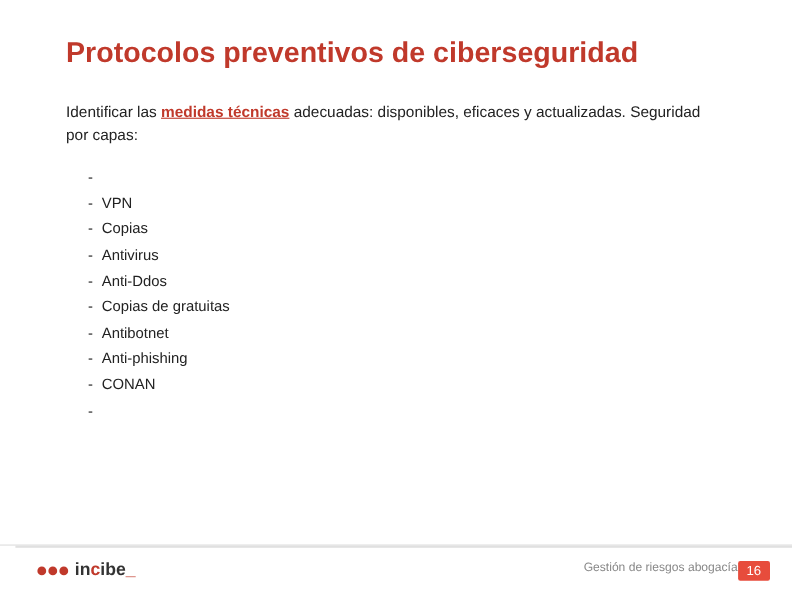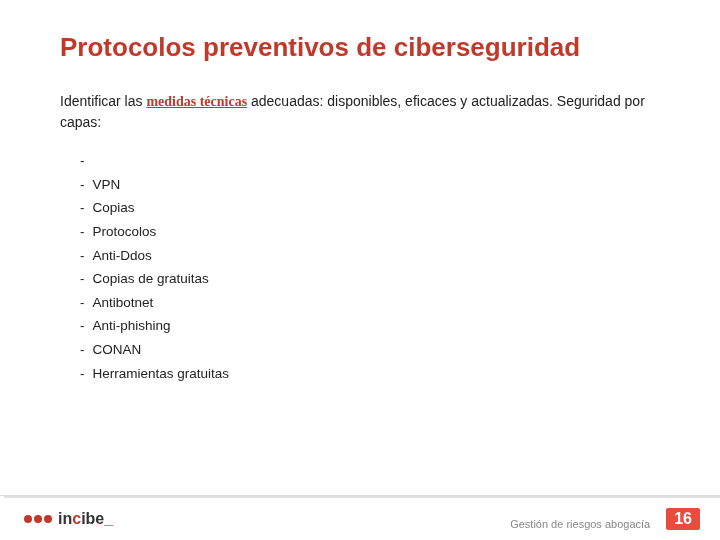--- a/index.html
+++ b/index.html
@@ -38,21 +38,20 @@
       font-size: 14px;
       color: #222;
       line-height: 1.5;
       margin-bottom: 16px;
     }
 
     .intro-text .highlight {
       color: #c0392b;
       font-weight: bold;
       text-decoration: underline;
-      font-family: Liberation Serif, serif;
     }
 
     .list-section {
       padding-left: 20px;
     }
 
     .list-item {
       font-size: 13.5px;
       color: #222;
       line-height: 1.75;
@@ -60,21 +59,21 @@
       gap: 8px;
     }
 
     .list-item .dash {
       flex-shrink: 0;
     }
 
     .bottom-bar {
       position: absolute;
       bottom: 0;
-      left: 4px;
+      left: 14px;
       right: 0;
       height: 44px;
       border-top: 2px solid #e0e0e0;
       display: flex;
       align-items: center;
       justify-content: space-between;
       padding: 0 20px 0 20px;
     }
 
     .logo-area {
@@ -91,33 +90,32 @@
 
     .logo-dot {
       width: 8px;
       height: 8px;
       border-radius: 50%;
       background: #c0392b;
     }
 
     .footer-right {
       display: flex;
-      align-items: flex-end;
-      gap: 16px;
+      align-items: flex-start;
     }
 
     .footer-caption {
       font-size: 11px;
       color: #888;
     }
 
     .page-number {
-      font-size: 16px;
+      font-size: 12px;
       color: #555;
-      font-weight: bold;
+      font-weight: normal;
       background: #e74c3c;
       color: white;
       padding: 2px 8px;
       border-radius: 2px;
     }
 
     .divider-line {
       position: absolute;
       bottom: 44px;
       left: 0;
@@ -148,21 +146,21 @@
         <div class="list-item">
           <span class="dash">-</span>
           <span>VPN</span>
         </div>
         <div class="list-item">
           <span class="dash">-</span>
           <span>Copias</span>
         </div>
         <div class="list-item">
           <span class="dash">-</span>
-          <span>Protocolos</span>
+          <span>Antivirus</span>
         </div>
         <div class="list-item">
           <span class="dash">-</span>
           <span>Anti-Ddos</span>
         </div>
         <div class="list-item">
           <span class="dash">-</span>
           <span>Copias de gratuitas</span>
         </div>
         <div class="list-item">
@@ -172,21 +170,20 @@
         <div class="list-item">
           <span class="dash">-</span>
           <span>Anti-phishing</span>
         </div>
         <div class="list-item">
           <span class="dash">-</span>
           <span>CONAN</span>
         </div>
         <div class="list-item">
           <span class="dash">-</span>
-          <span>Herramientas gratuitas</span>
         </div>
       </div>
   </div>
 
   <div class="divider-line"></div>
 
   <div class="bottom-bar">
     <div class="logo-area">
       <div class="logo-icon">
         <div class="logo-dot"></div>

